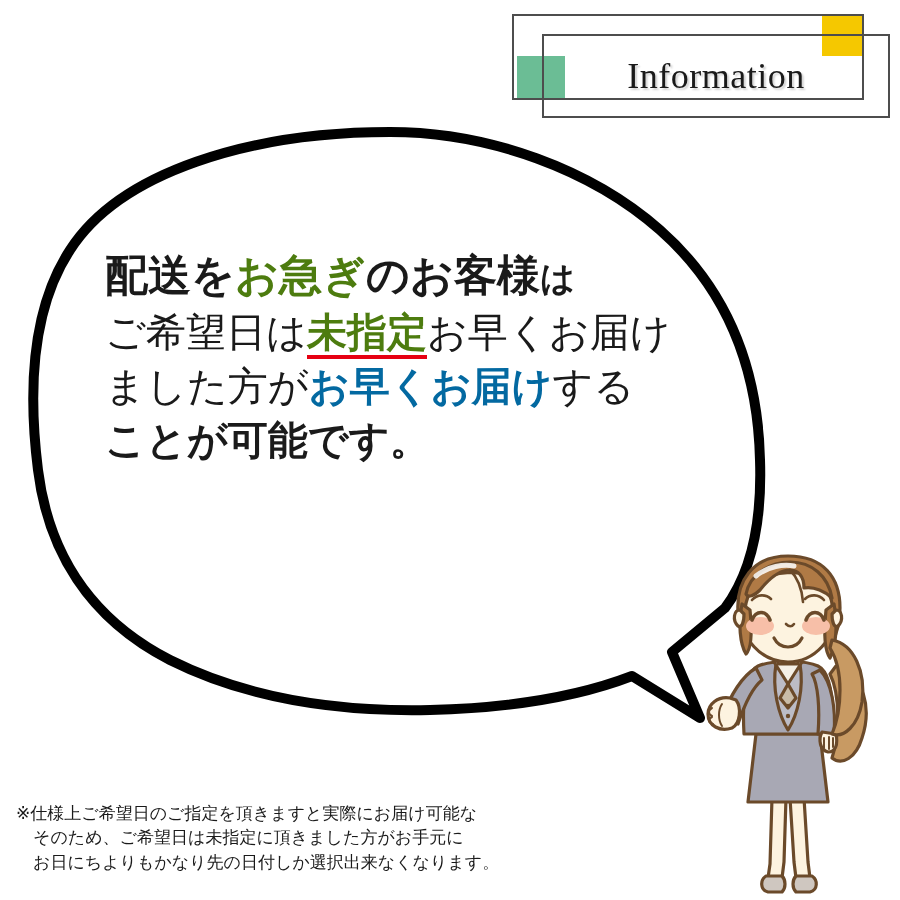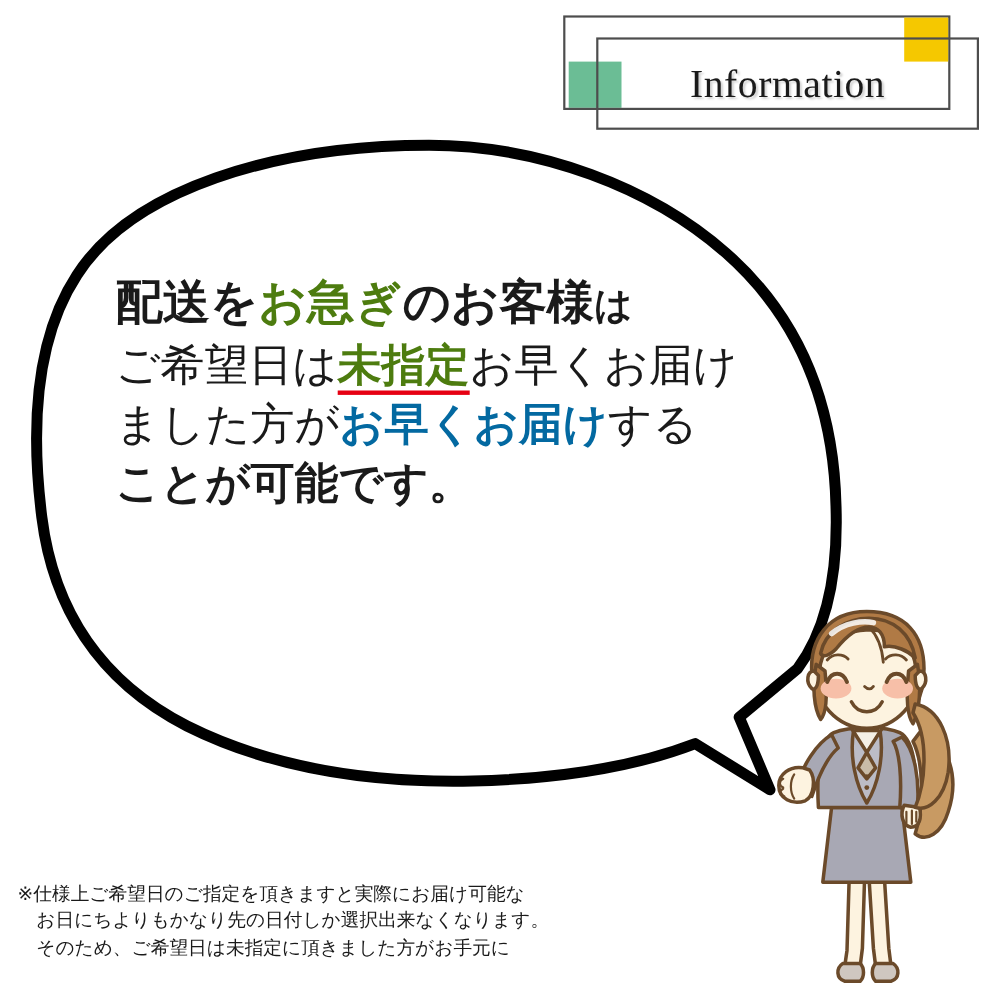--- a/index.html
+++ b/index.html
@@ -179,22 +179,22 @@
 
 
     <div class="bl" id="bubble-line-4"><span>ました方が</span><span class="em-blue">お早くお届け</span><span>する</span></div>
 
     <div class="bl" id="bubble-line-5">ことが可能です。</div>
   </div>
 </div>
 
 <div id="bottom-note">
   <div class="nl">※仕様上ご希望日のご指定を頂きますと実際にお届け可能な</div>
+  <div class="nl indent">そのため、ご希望日は未指定に頂きました方がお手元に</div>
   <div class="nl indent">お日にちよりもかなり先の日付しか選択出来なくなります。</div>
-  <div class="nl indent">そのため、ご希望日は未指定に頂きました方がお手元に</div>
 </div>
 
 <div id="character">
   <svg width="214" height="352" viewBox="0 0 214 352">
     <g stroke="#6b4a2a" stroke-width="3.2" stroke-linejoin="round" stroke-linecap="round" fill="none">
 
       <path d="M 150 118 C 178 126, 186 160, 176 190 C 170 210, 156 218, 146 210
                C 154 186, 154 146, 144 126 Z" fill="#c89a63"></path>
 
       <path d="M 86 250 L 84 316 L 82 330 L 96 330 L 98 314 L 100 250 Z" fill="#fdf3e0"></path>

